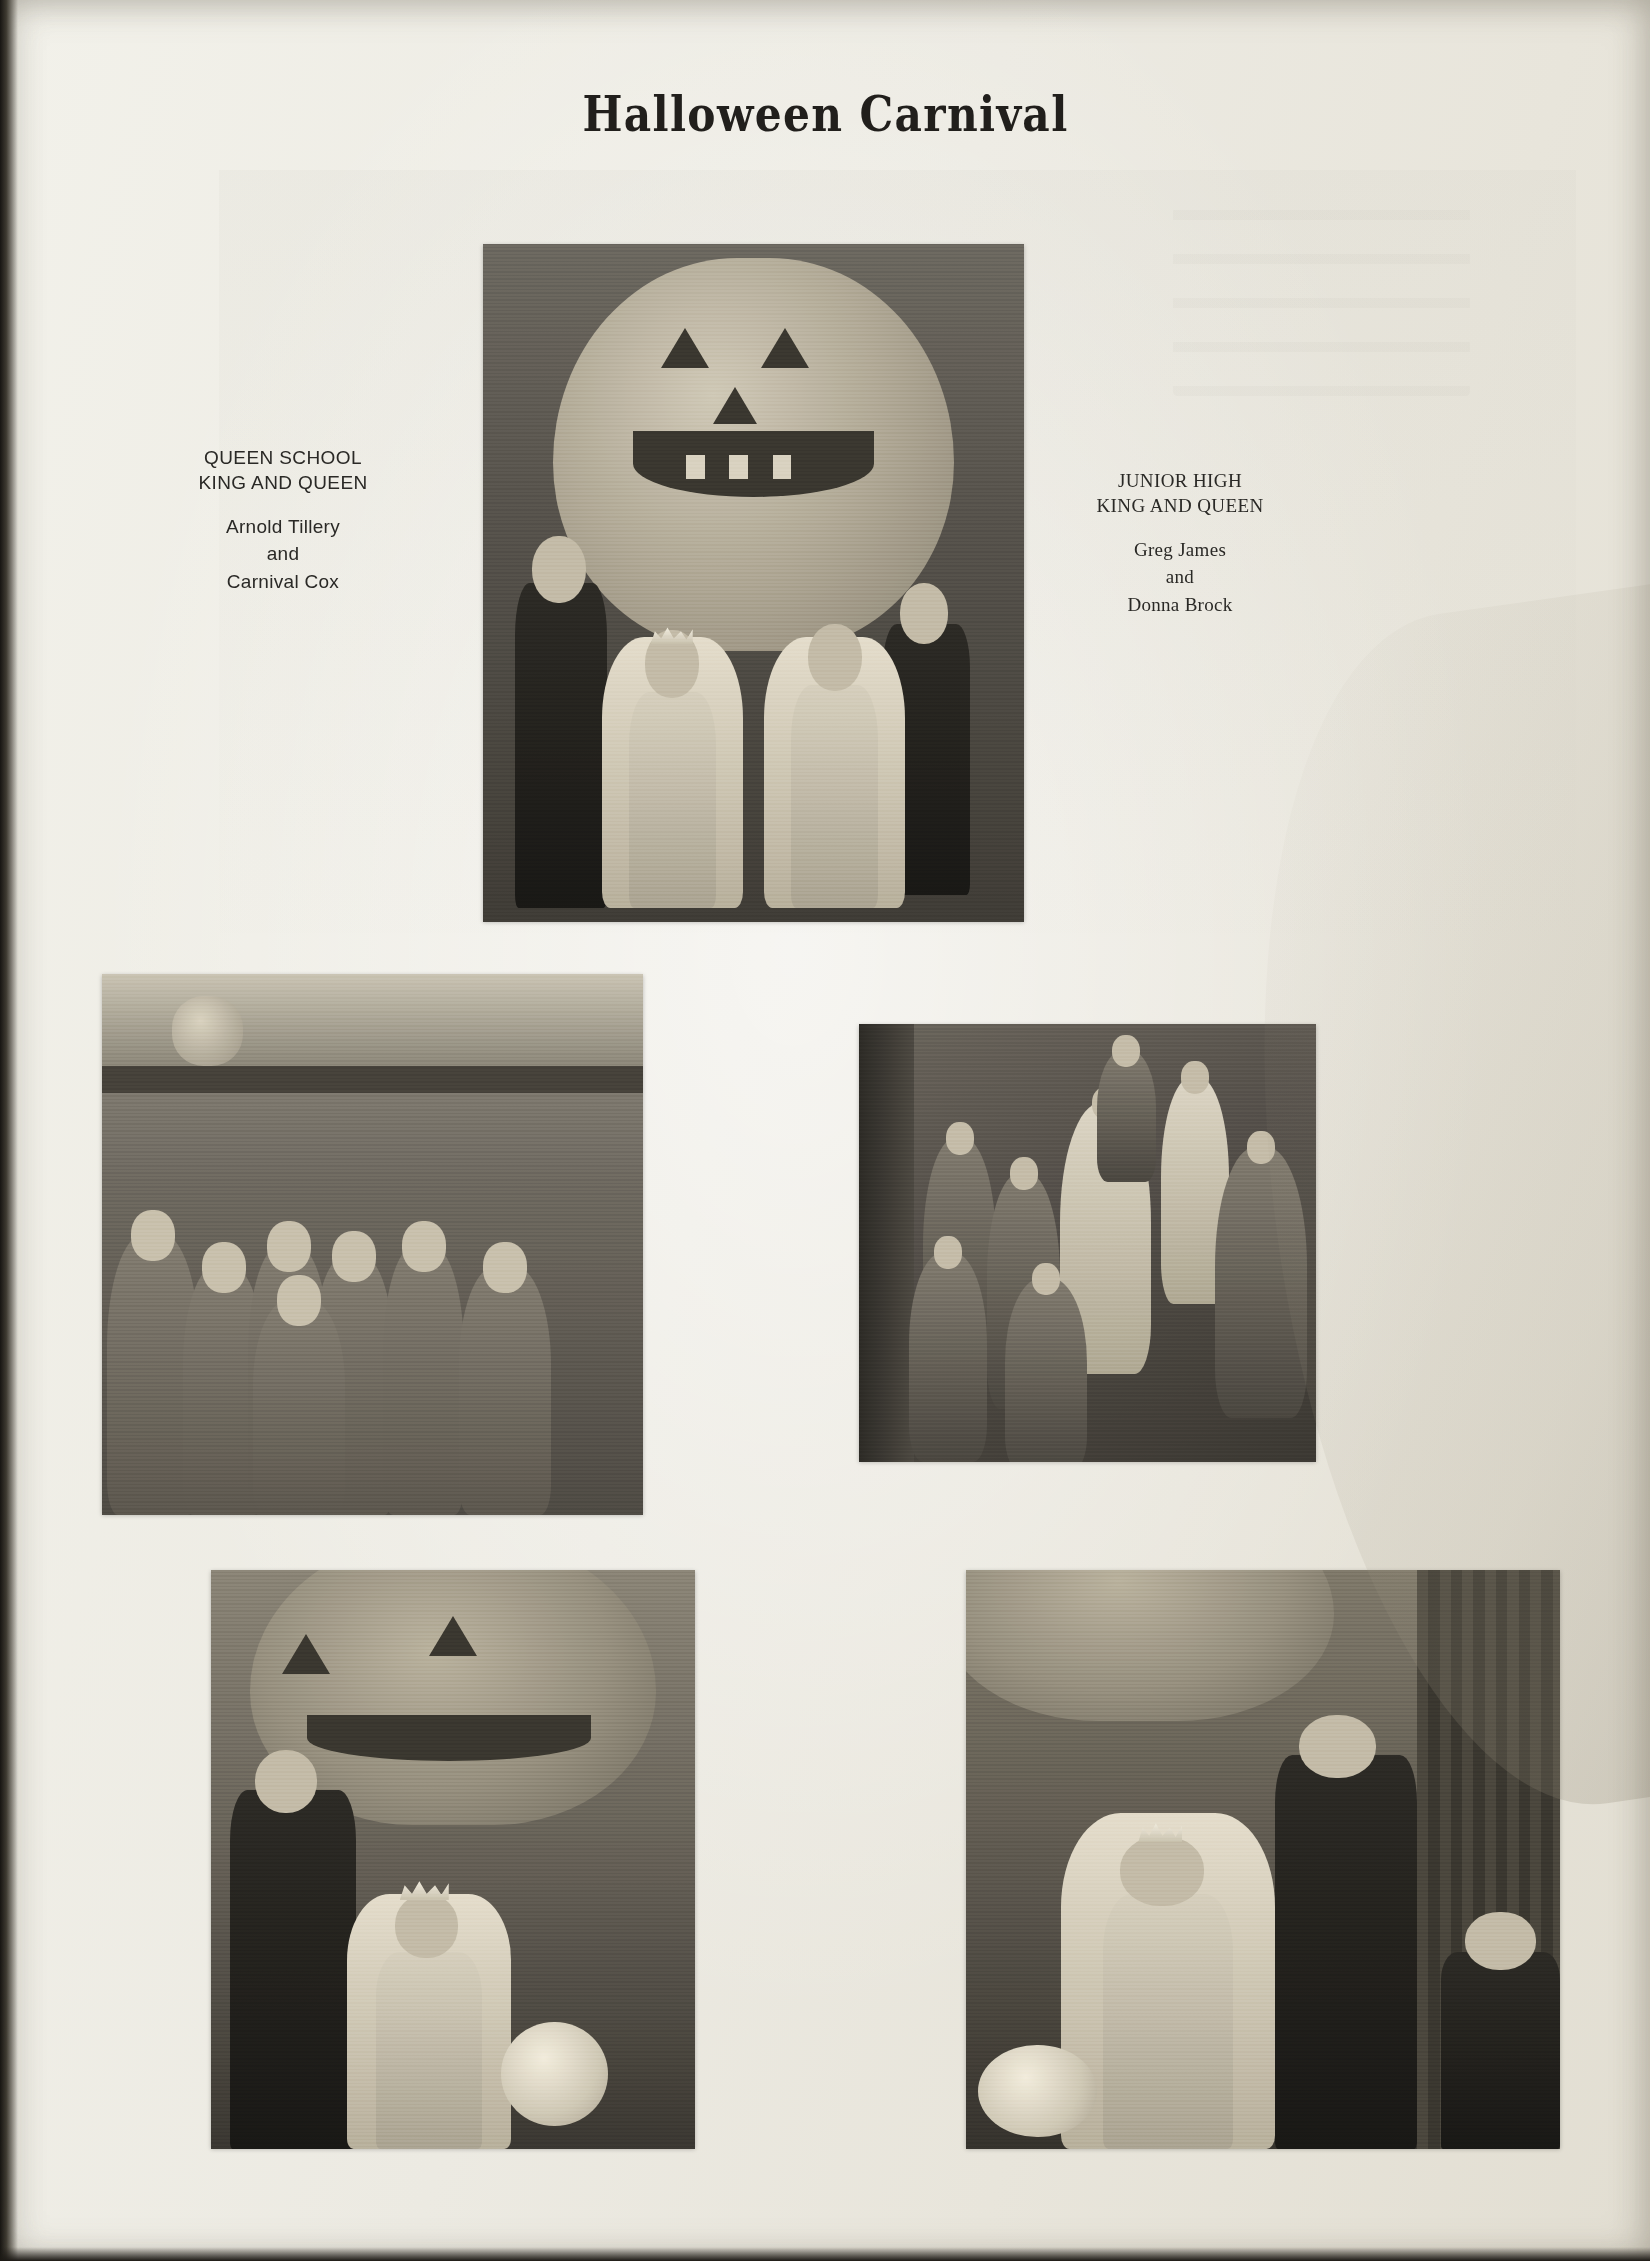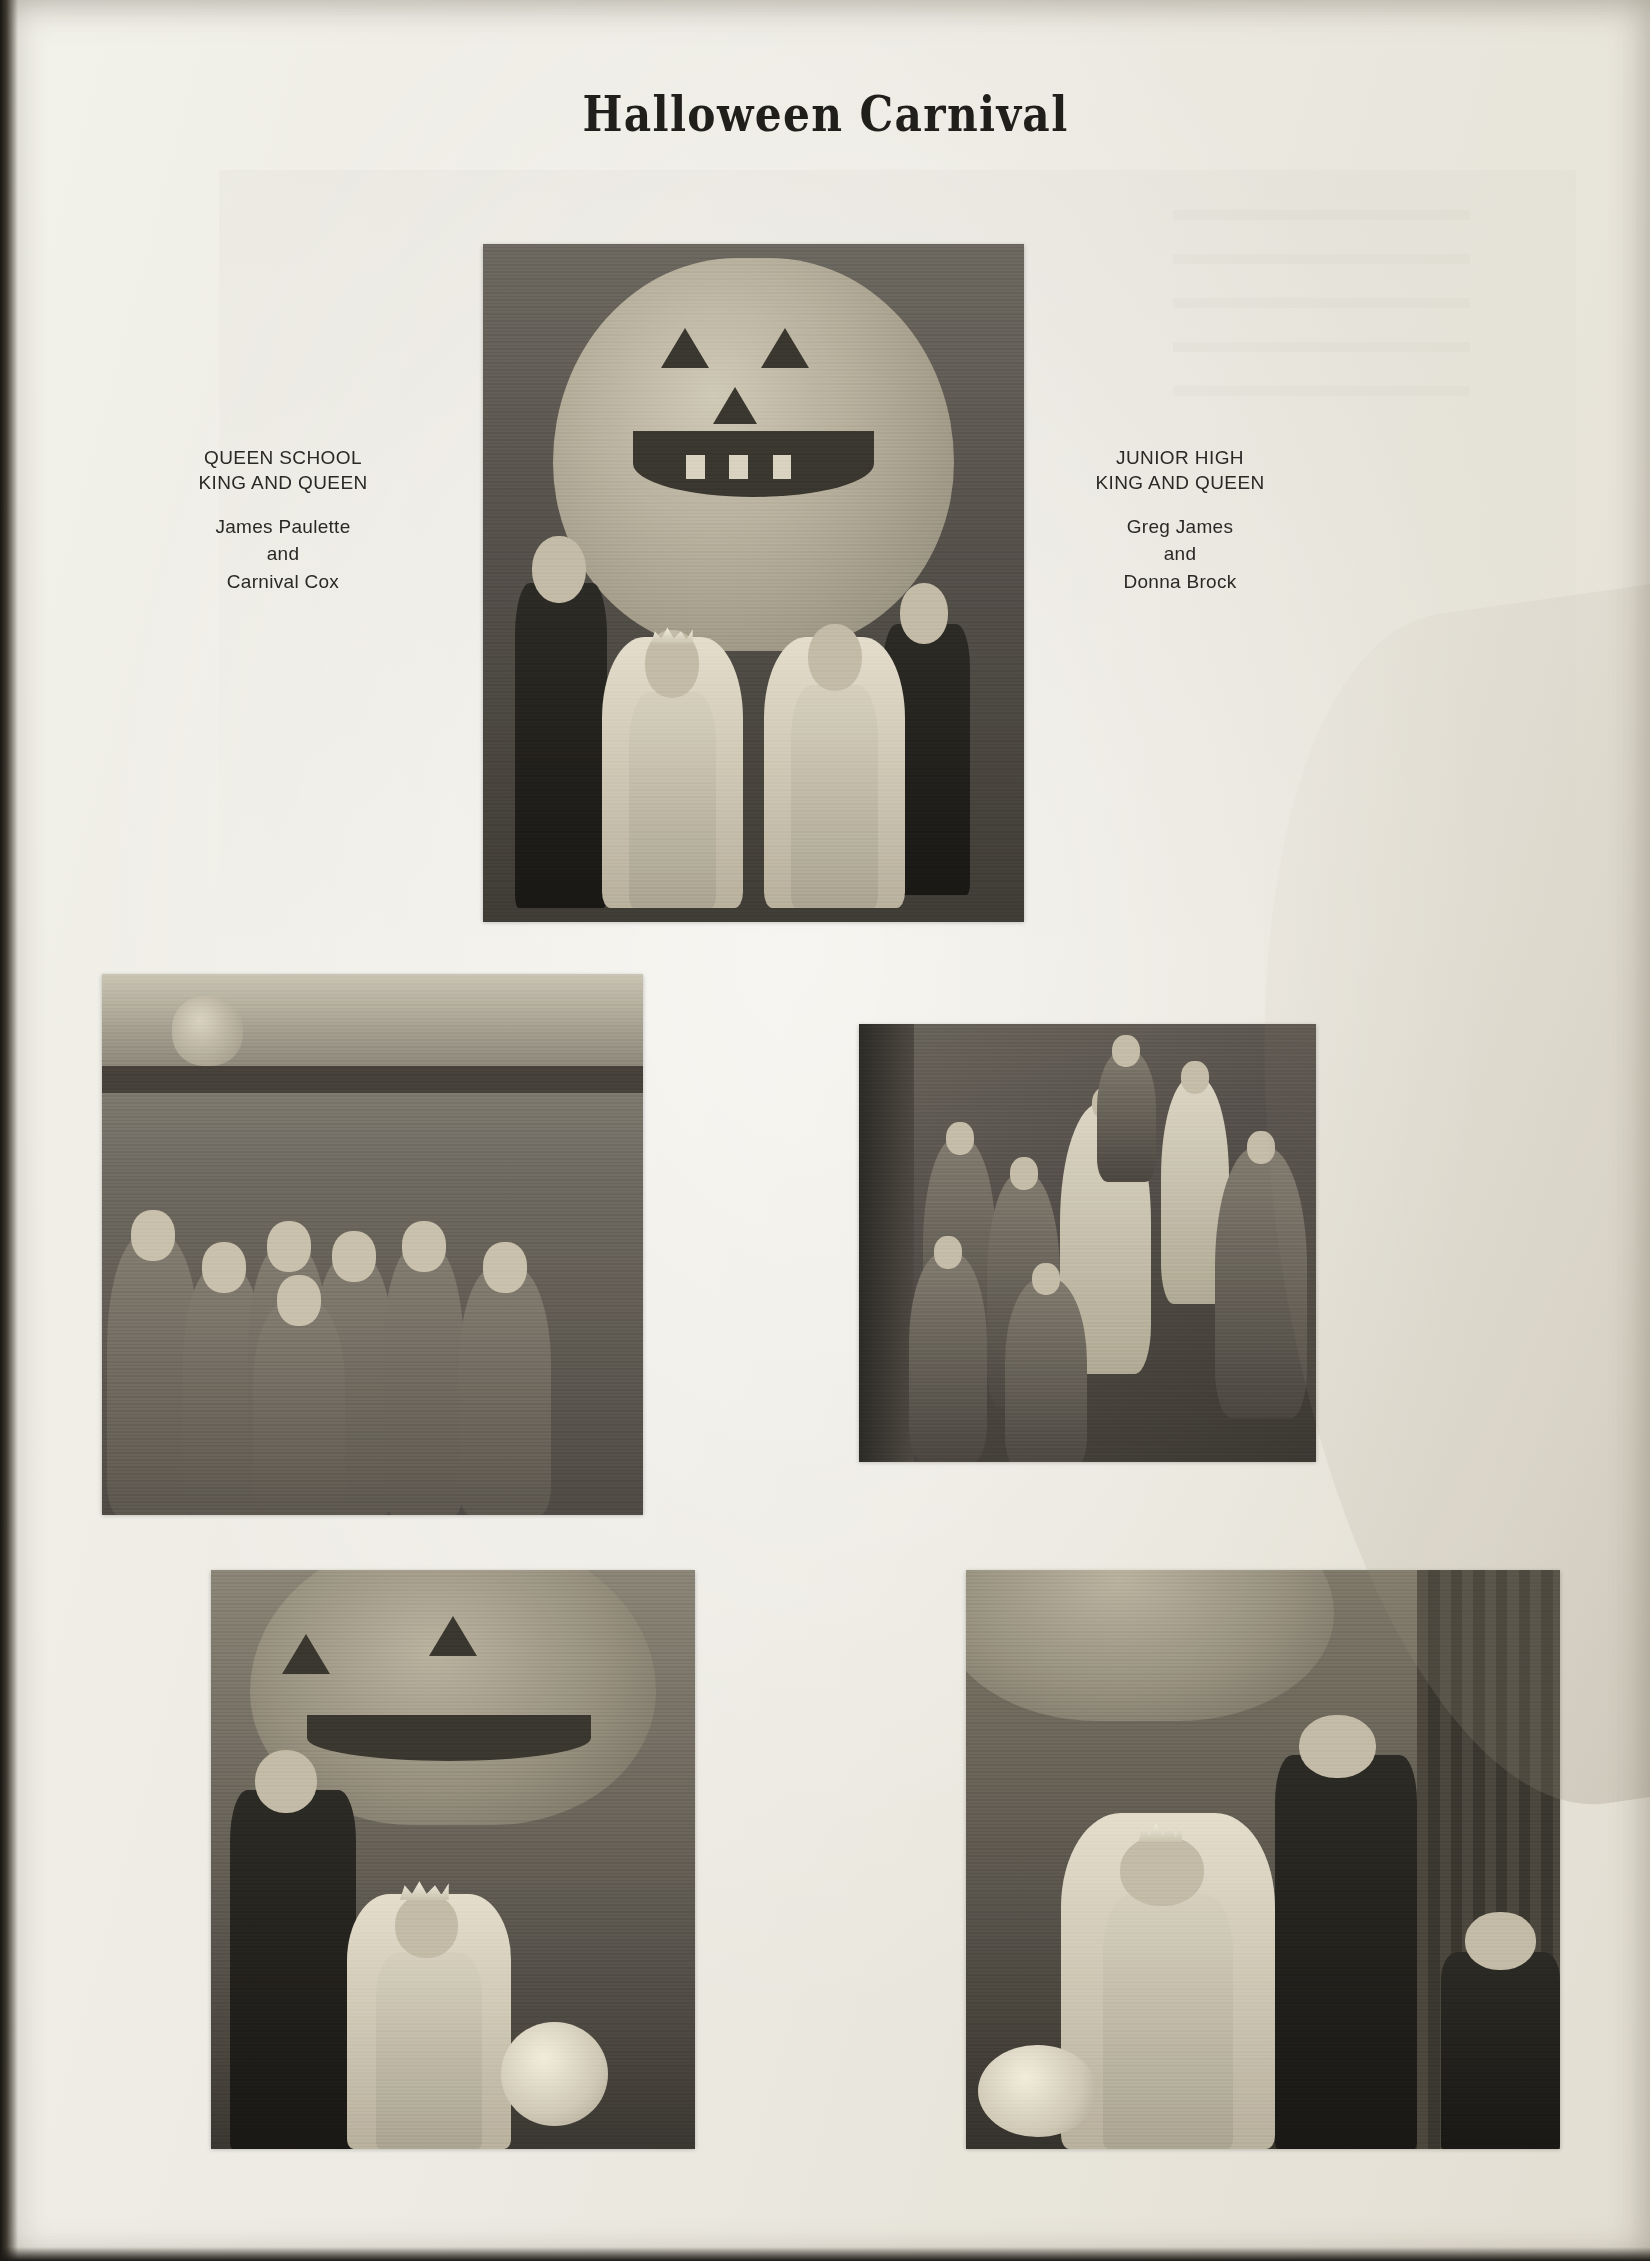--- a/index.html
+++ b/index.html
@@ -98,21 +98,21 @@
     margin-top: 18.4px;
     font-size: 19px;
     letter-spacing: 0.3px;
   }
   .caption .names .and {
     display: block;
     margin: 2.8px 0;
   }
 
   #caption-hs { left: 170px; top: 445px; width: 226px; }
-  #caption-jh { left: 1060px; top: 445px; width: 240px; }
+  #caption-jh { left: 1060px; top: 468px; width: 240px; font-family: Liberation Serif, serif; }
 
   
   .photo {
     position: absolute;
     overflow: hidden;
     background: #6f6b63;
     box-shadow: 0 1.4px 4.2px rgba(0,0,0,0.25);
   }
   .photo .grain {
     position: absolute;
@@ -324,21 +324,21 @@
       <div class="grain"></div>
     </div>
   </div>
 
   <div class="caption" id="caption-hs">
     <div class="role">
       <div>QUEEN SCHOOL</div>
       <div>KING AND QUEEN</div>
     </div>
     <div class="names">
-      <div>James Paulette</div>
+      <div>Arnold Tillery</div>
       <div class="and">and</div>
       <div>Carnival Cox</div>
     </div>
   </div>
 
   <div class="caption" id="caption-jh">
     <div class="role">
       <div>JUNIOR HIGH</div>
       <div>KING AND QUEEN</div>
     </div>

